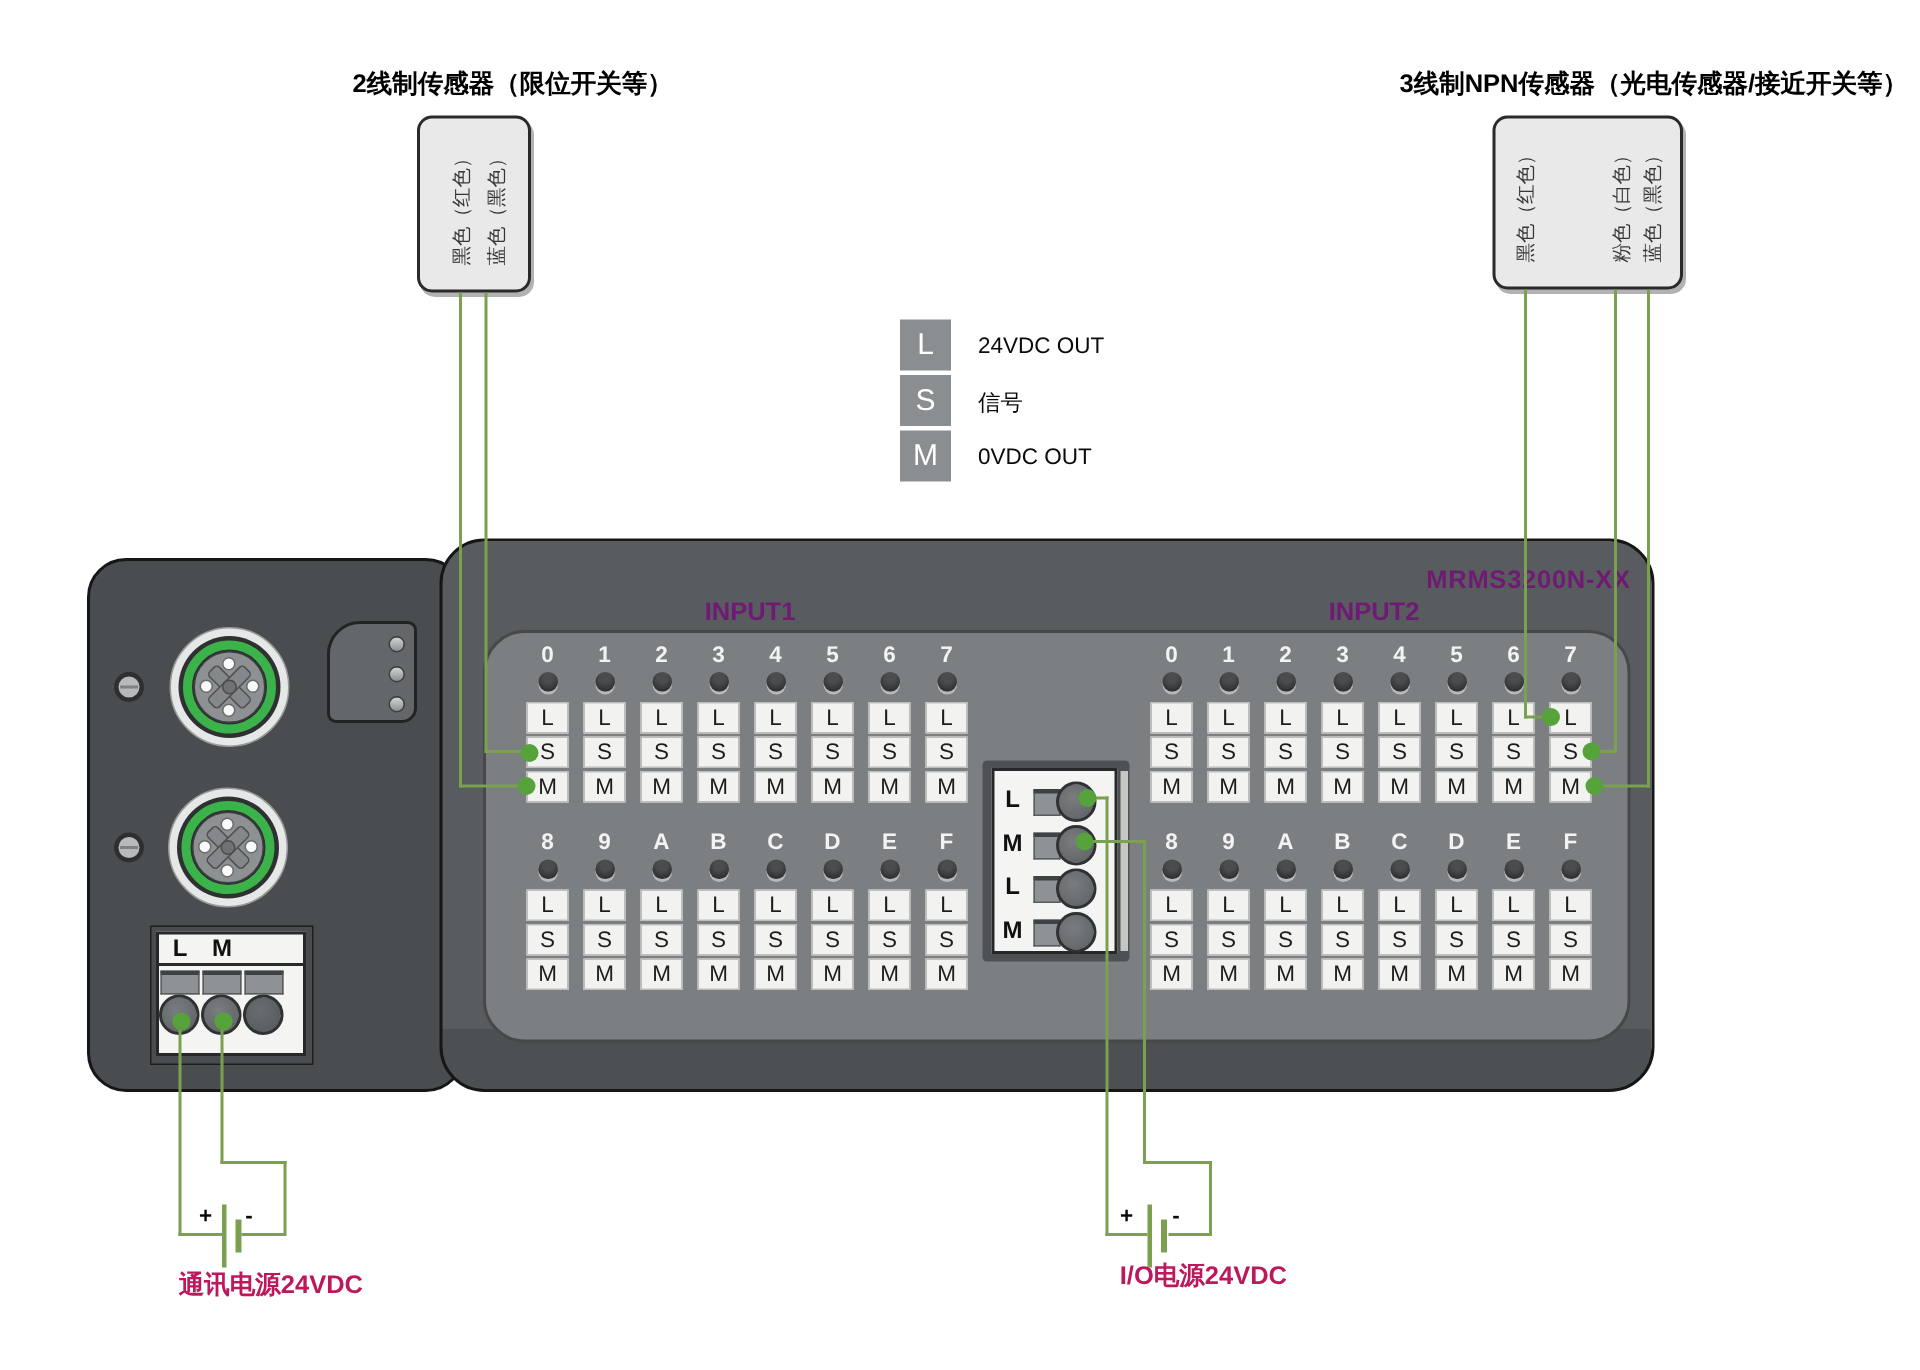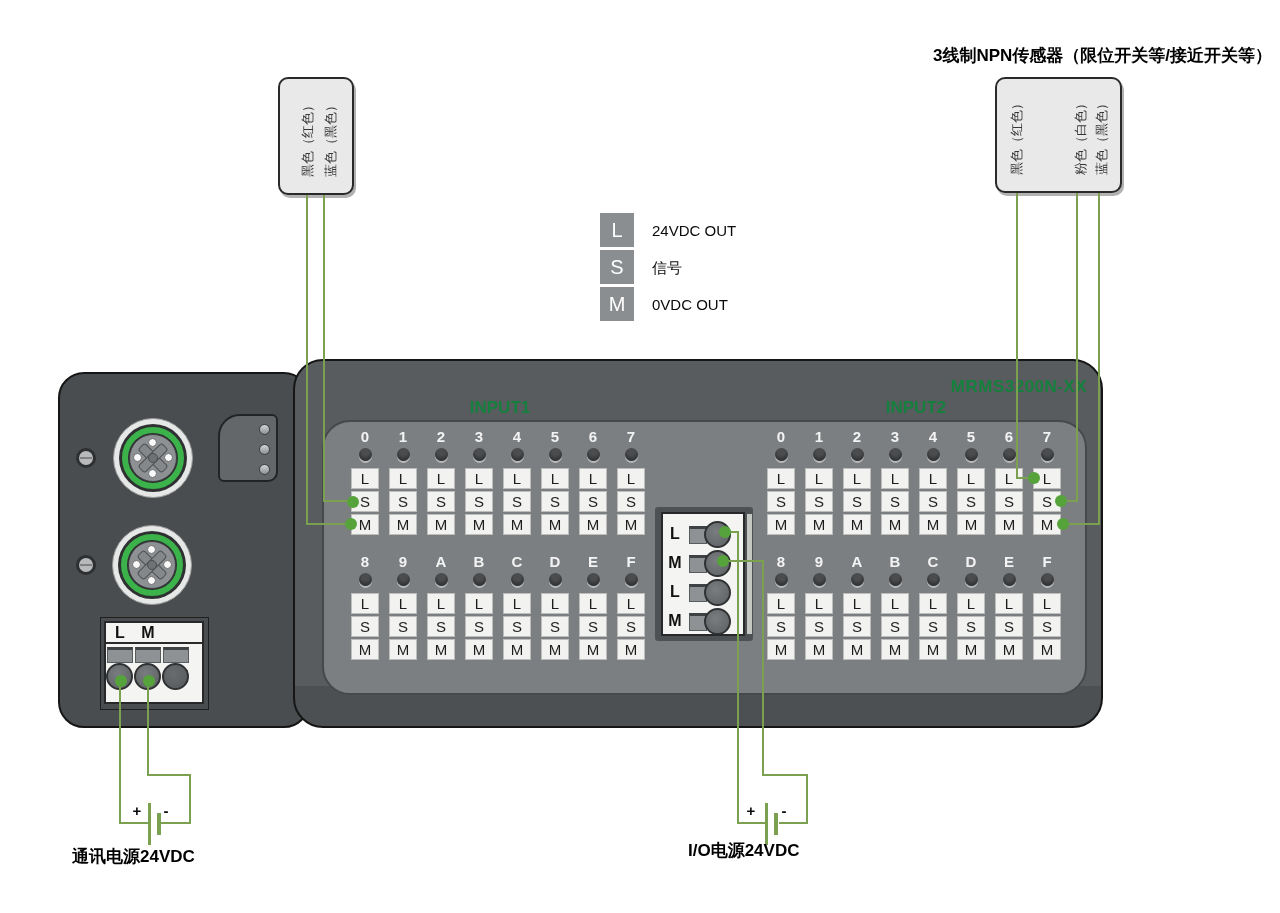--- a/index.html
+++ b/index.html
@@ -19,21 +19,21 @@
   .legend-label{position:absolute;font-size:15px;font-weight:500;color:#0a0a0a;white-space:nowrap;}
 
   
   .dev-left{position:absolute;left:58px;top:372px;width:252px;height:356px;background:#4a4d4f;
             border:2px solid #161616;border-radius:26px;box-sizing:border-box;}
   .dev-main{position:absolute;left:293px;top:359px;width:810px;height:369px;
             background:linear-gradient(180deg,#595c5e 0%,#595c5e 89%,#4d5053 89%,#4d5053 100%);
             border:2px solid #161616;border-radius:30px;box-sizing:border-box;}
   .panel{position:absolute;left:322px;top:420px;width:765px;height:275px;background:#7c7f82;
          border:2px solid #46484a;border-radius:28px;box-sizing:border-box;}
-  .dev-label{position:absolute;color:#15803d;font-weight:bold;font-size:17px;text-align:center;}
+  .dev-label{position:absolute;color:#701a75;font-weight:bold;font-size:17px;text-align:center;}
 
   
   .chgrid{position:absolute;display:flex;gap:10px;z-index:5;}
   .ch{width:28px;display:flex;flex-direction:column;align-items:center;}
   .chnum{height:18px;line-height:18px;font-weight:bold;font-size:15px;color:#f3f3f3;}
   .chled{width:13px;height:13px;border-radius:50%;margin-top:2px;
          background:radial-gradient(circle at 50% 30%,#4a4c4e 30%,#2f3133 75%);
          box-shadow:0 2px 0 rgba(255,255,255,0.45);}
   .chbox{width:28px;height:21px;margin-top:2px;background:#f2f2f0;border:1px solid #bdbdbb;
          box-sizing:border-box;font-size:15px;line-height:19px;text-align:center;color:#1d1d1d;}
@@ -66,28 +66,29 @@
              background:radial-gradient(circle at 42% 38%,#7a7d7f,#5d6063);border:2px solid #2f3133;box-sizing:border-box;}
   .io-recess{position:absolute;left:655px;top:507px;width:98px;height:134px;background:#4e5154;border-radius:3px;z-index:5;}
   .io-edge{position:absolute;left:747px;top:514px;width:5px;height:120px;background:#c5c7c3;z-index:7;}
   .lmpe-frame{position:absolute;left:100px;top:617px;width:107px;height:91px;border:1px solid #1f1f1f;z-index:5;}
   .lmpe-line{position:absolute;left:105px;top:642px;width:98px;height:2px;background:#2a2a2a;z-index:8;}
 
   
   .wire{position:absolute;background:#7ba050;z-index:50;}
   .wdot{position:absolute;width:12px;height:12px;border-radius:50%;background:#55a33a;z-index:51;}
   .bsign{position:absolute;width:16px;font-size:15px;font-weight:bold;color:#0a0a0a;text-align:center;z-index:52;}
-  .plabel{position:absolute;width:170px;text-align:left;font-size:17px;font-weight:bold;color:#000000;z-index:52;white-space:nowrap;}
+  .plabel{position:absolute;width:170px;text-align:right;font-size:17px;font-weight:bold;color:#be185d;z-index:52;white-space:nowrap;}
 </style>
 </head>
 <body>
 
 <div id="stage">
 
-  <div class="sensor-title" style="left:933px;top:44px;">3线制NPN传感器（限位开关等/接近开关等）</div>
+  <div class="sensor-title" style="left:235px;top:44px;">2线制传感器（限位开关等）</div>
+  <div class="sensor-title" style="left:933px;top:44px;">3线制NPN传感器（光电传感器/接近开关等）</div>
 
   <div class="sensor-box" style="left:278px;top:77px;width:76px;height:118px;"></div>
   <div class="vlabel" style="left:253px;top:130px;">黑色（红色）</div>
   <div class="vlabel" style="left:276px;top:130px;">蓝色（黑色）</div>
 
   <div class="sensor-box" style="left:995px;top:77px;width:127px;height:116px;"></div>
   <div class="vlabel" style="left:962px;top:128px;">黑色（红色）</div>
   <div class="vlabel" style="left:1026px;top:128px;">粉色（白色）</div>
   <div class="vlabel" style="left:1047px;top:128px;">蓝色（黑色）</div>
 

